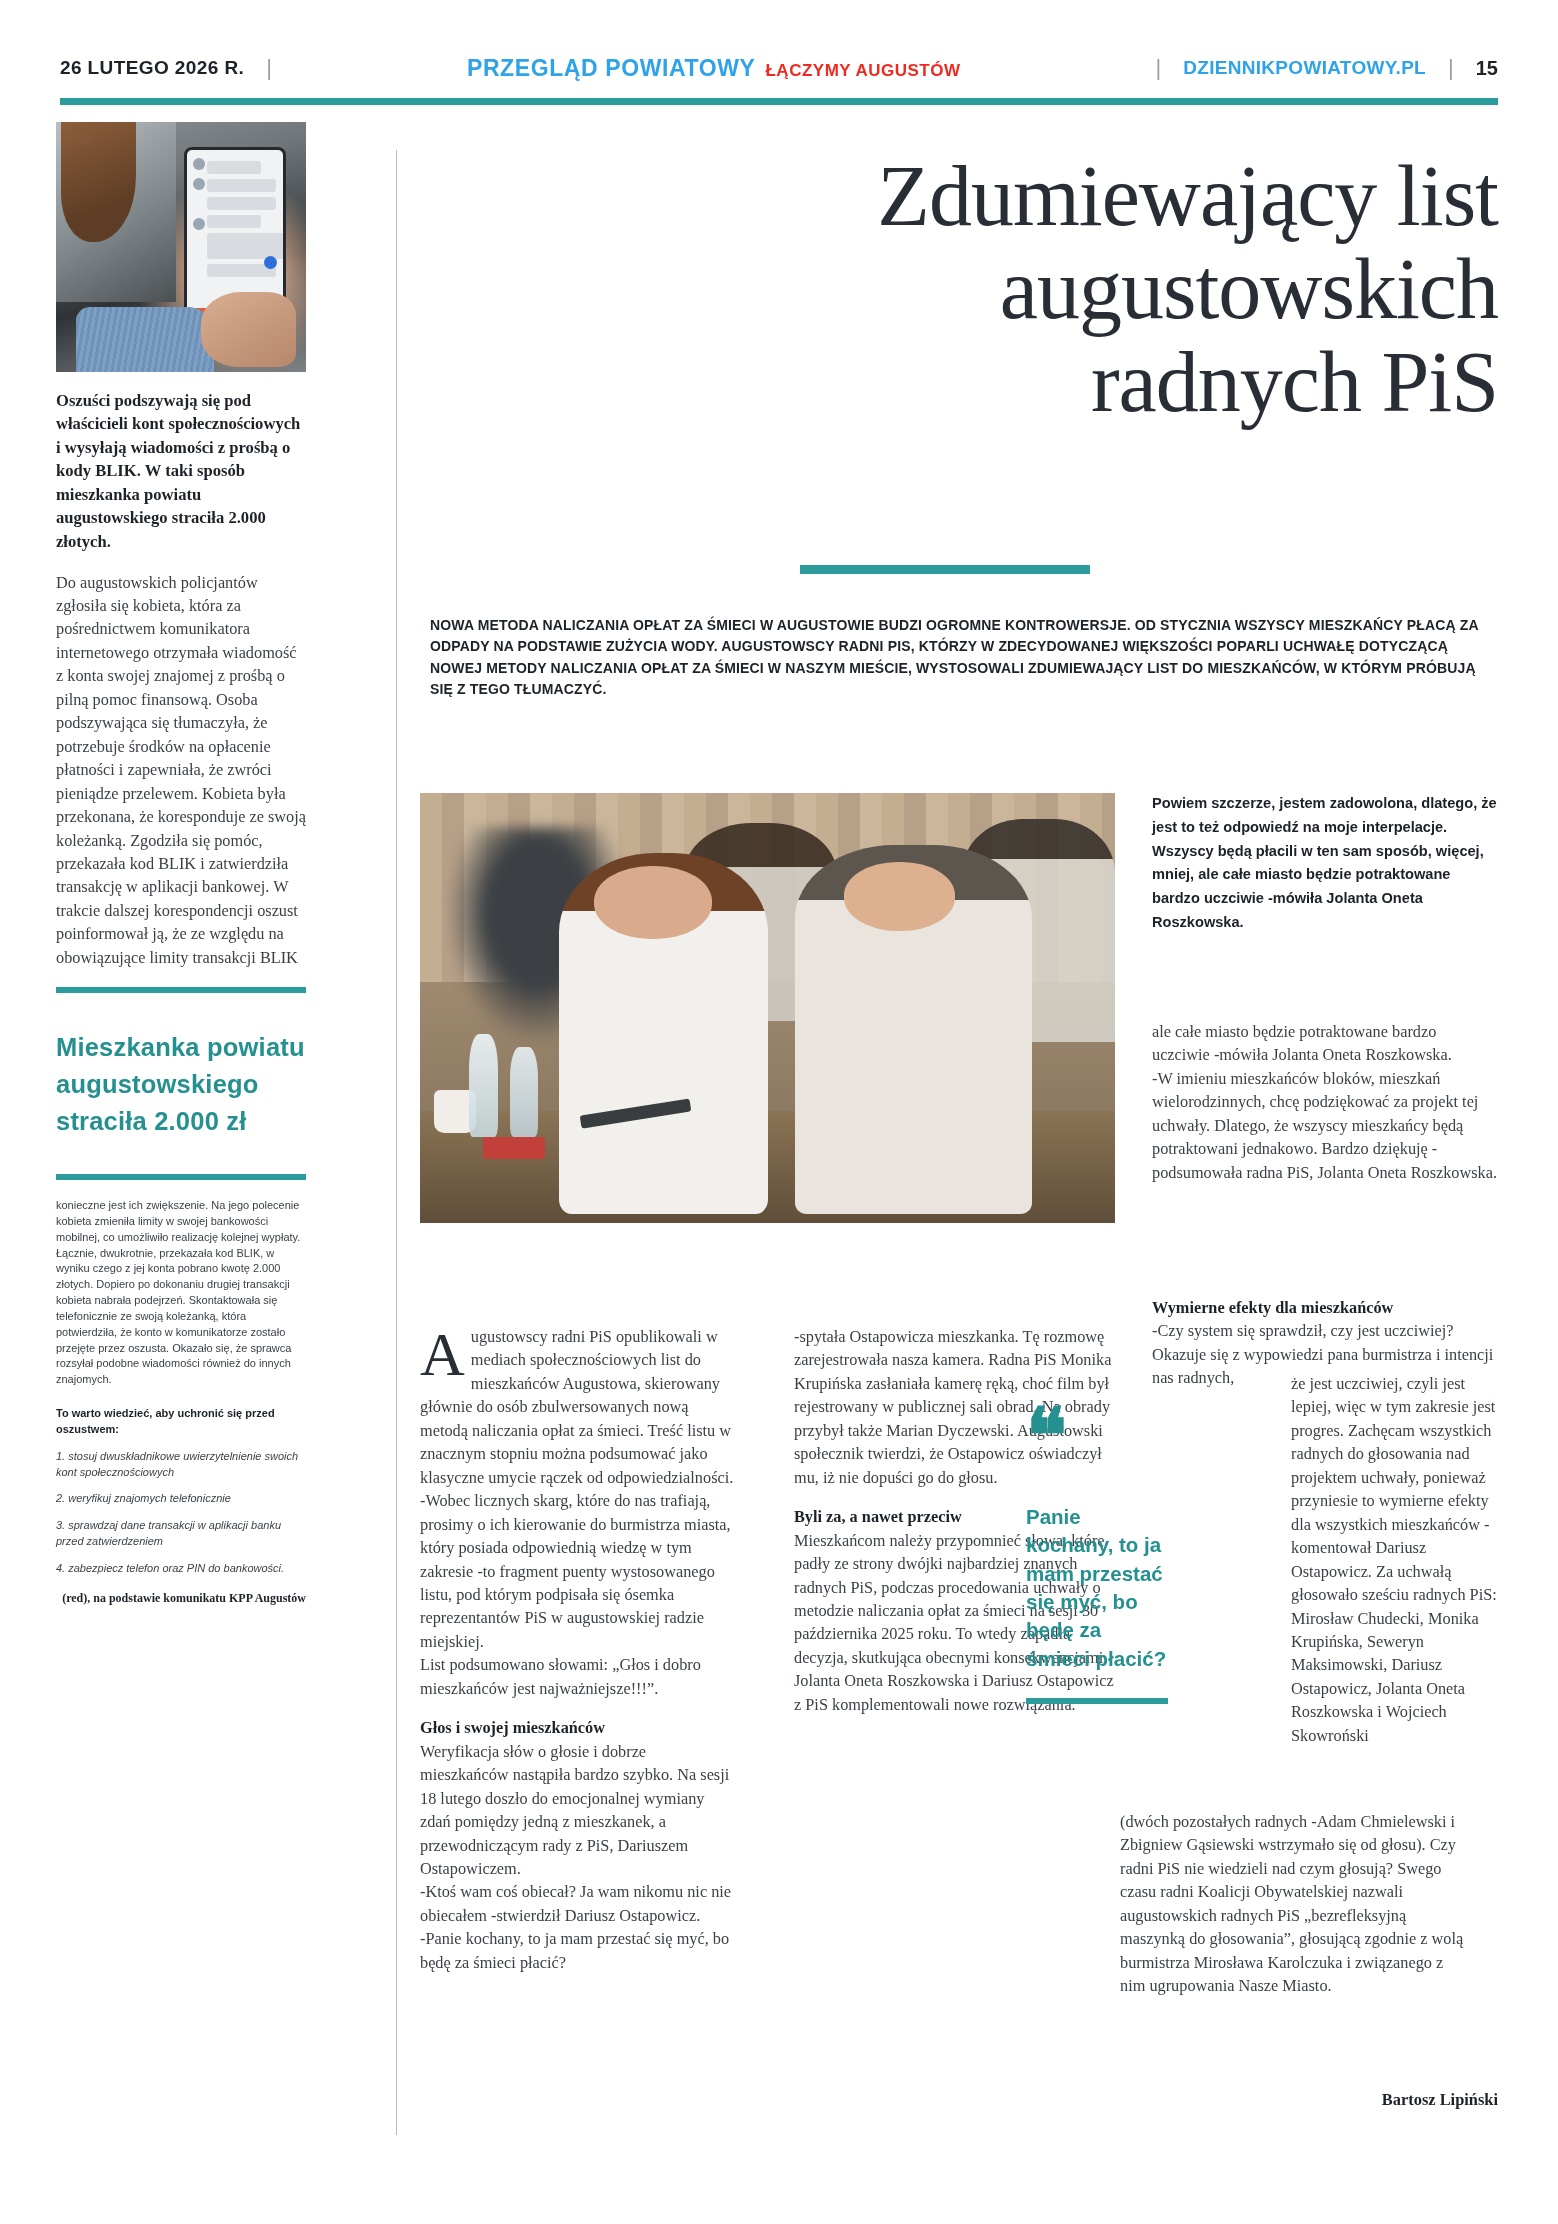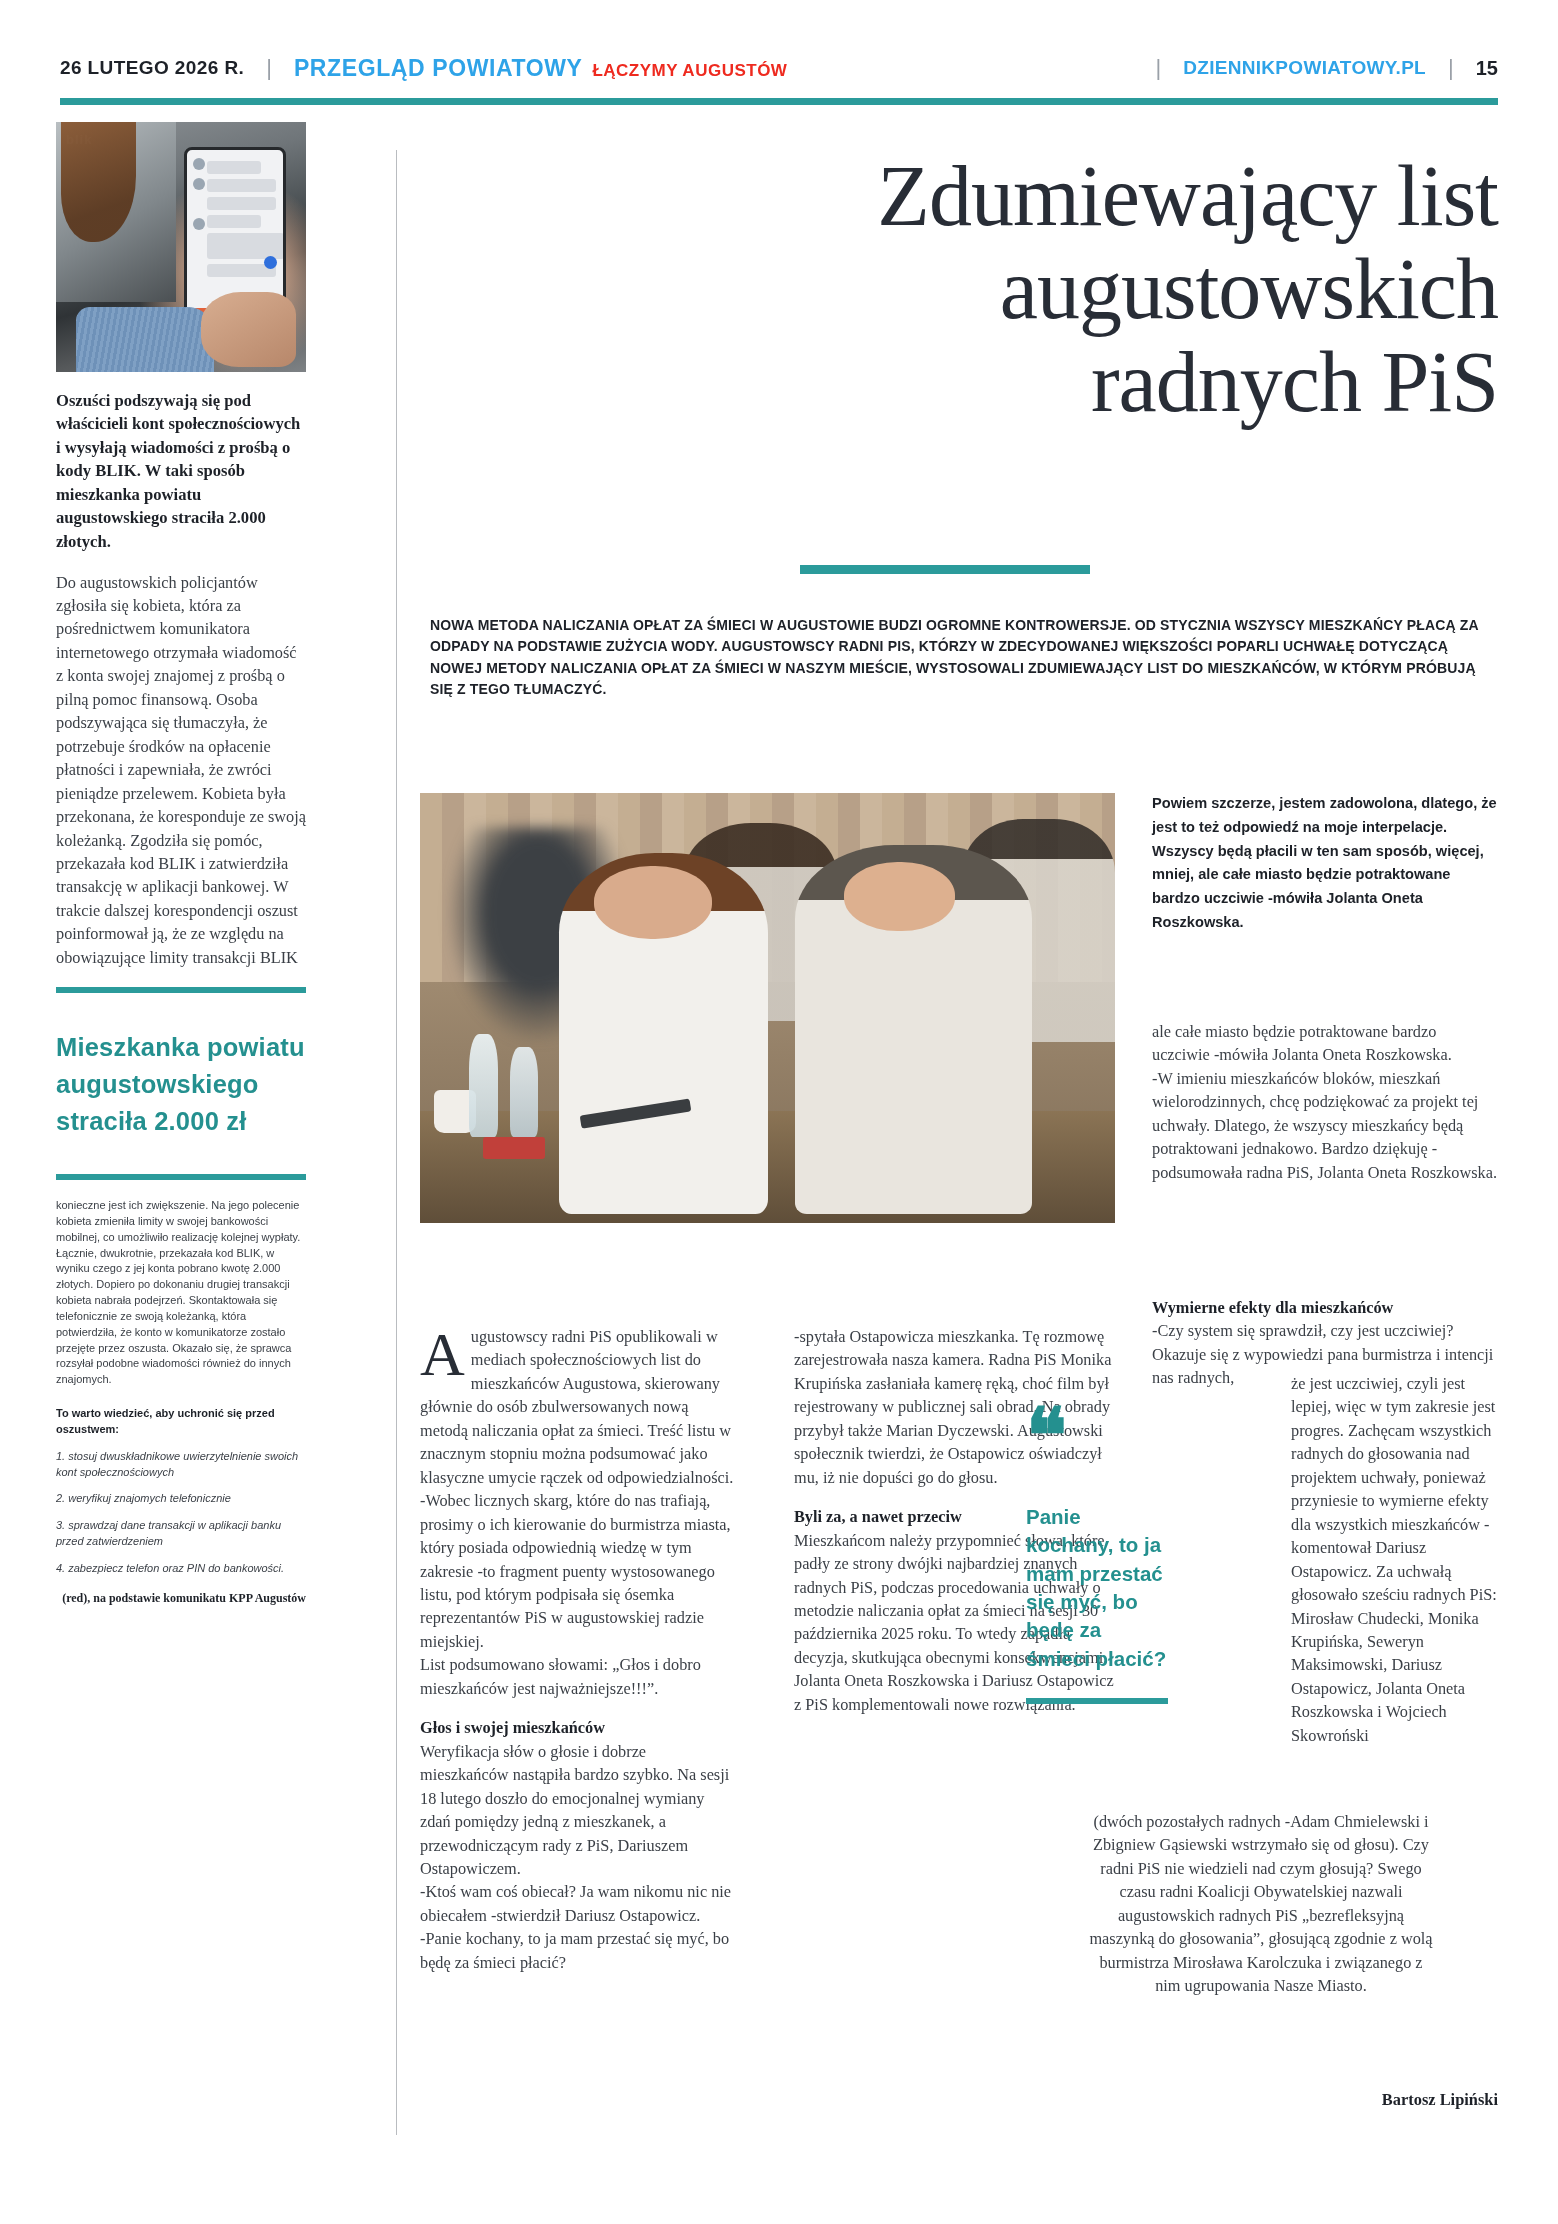--- a/index.html
+++ b/index.html
@@ -30,21 +30,21 @@
   }
   .mast-sep {
     color: #9aa0a8;
     font-size: 22px;
     margin: 0 22px;
     font-family: "Liberation Sans", sans-serif;
     font-weight: 300;
   }
   .mast-center {
     flex: 1;
-    text-align: left;
+    text-align: center;
     white-space: nowrap;
   }
   .mast-brand {
     font-family: "Liberation Sans", sans-serif;
     font-weight: 700;
     font-size: 23px;
     color: #2ea3e8;
     letter-spacing: .6px;
   }
   .mast-tag {
@@ -288,21 +288,21 @@
     font-weight: 400;
     padding: 4px 6px 0 0;
     color: #282d36;
   }
 
   #col-a { left: 420px; top: 1325px; width: 318px; }
   #col-b { left: 794px; top: 1325px; width: 322px; }
   #col-c-top { left: 1152px; top: 1020px; width: 346px; }
   #col-c-mid { left: 1152px; top: 1296px; width: 346px; }
   #col-c-narrow { left: 1291px; top: 1372px; width: 207px; }
-  #col-c-bot { left: 1088px; top: 1810px; width: 346px; text-align: center; }
+  #col-c-bot { left: 1120px; top: 1810px; width: 346px; }
 
   .byline {
     position: absolute;
     left: 1152px; top: 2090px; width: 346px;
     text-align: right;
     font-family: "Liberation Serif", serif;
     font-weight: 700;
     font-size: 16.4px;
     color: #1d2128;
   }

